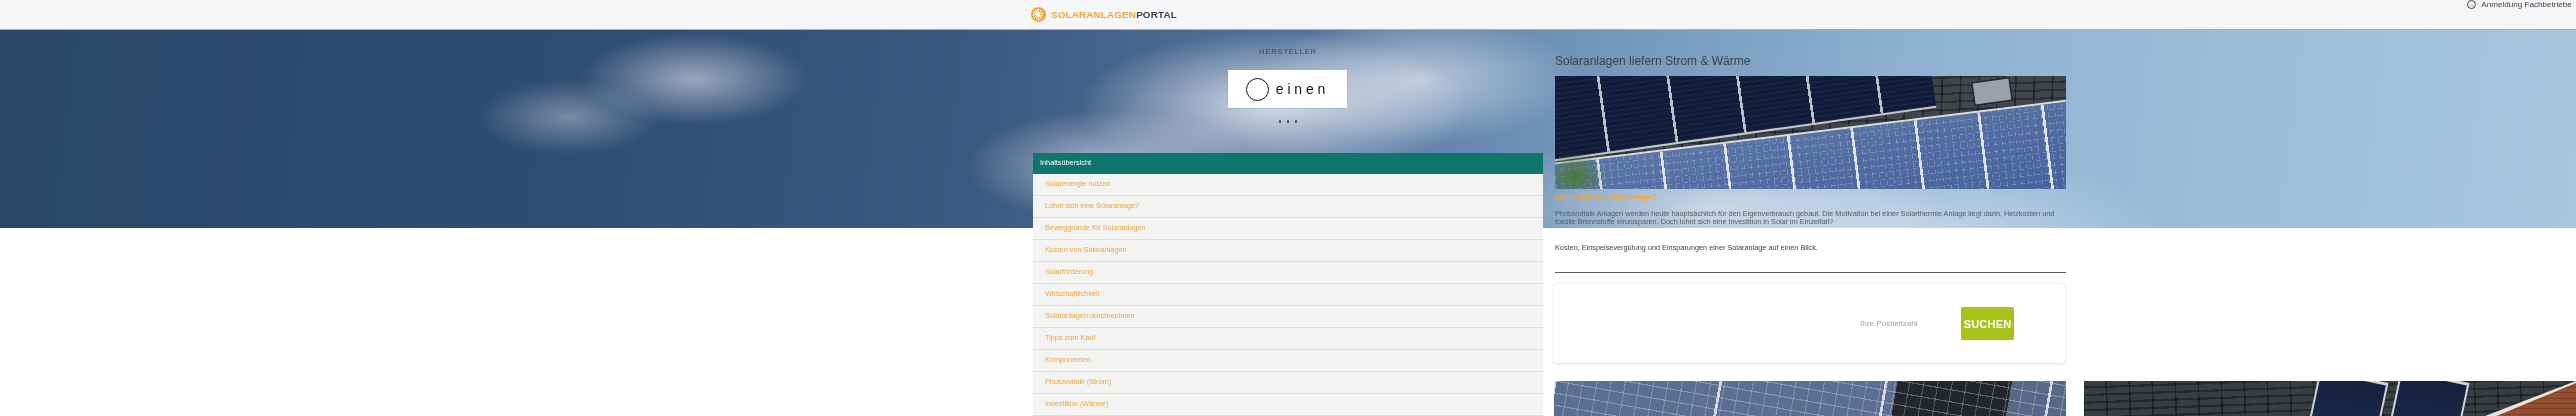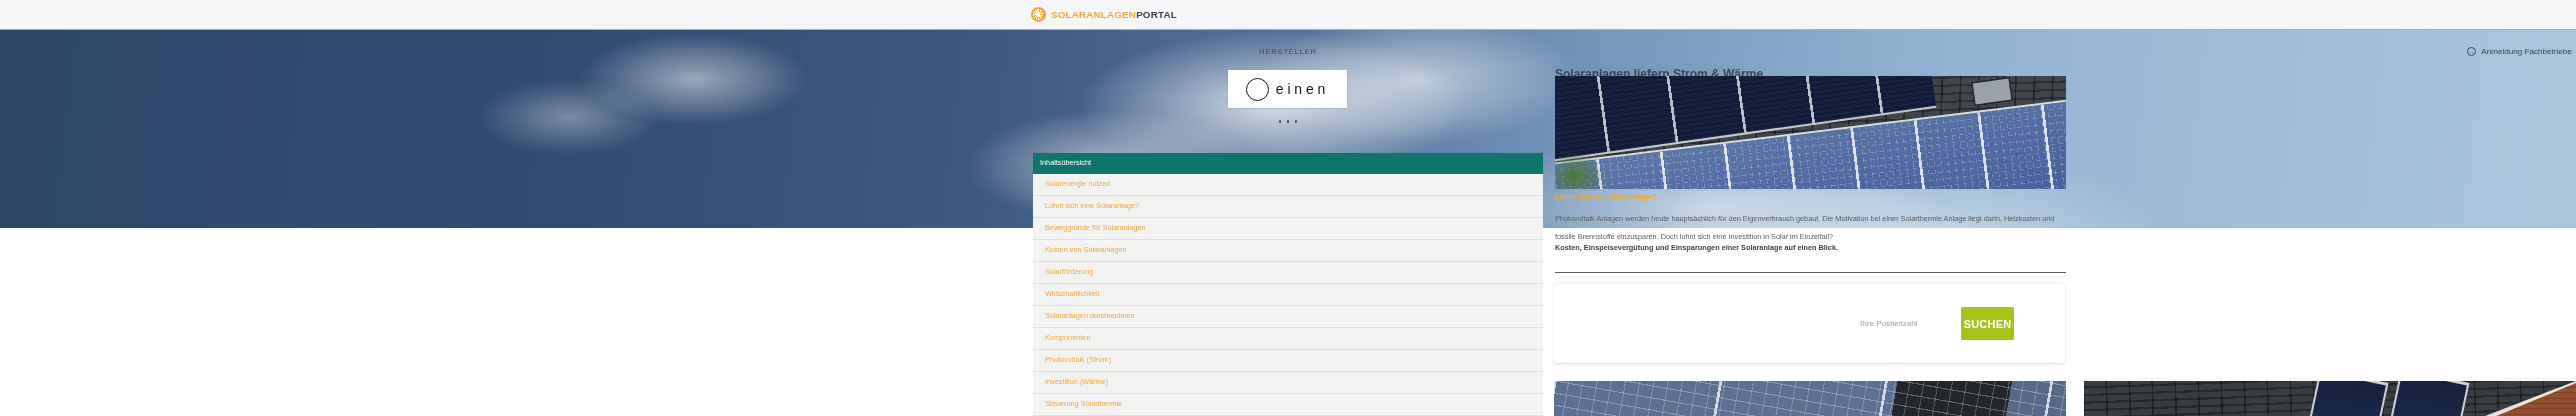--- a/index.html
+++ b/index.html
@@ -12,22 +12,22 @@
             background:#f5f6f7; border-bottom:1.1px solid #e2a63d; z-index:30; }
   .logo { position:absolute; left:1031px; top:0; height:29px; display:flex; align-items:center; gap:5.4px; }
   .sun { width:14.6px; height:14.6px; border-radius:50%; background:#f3a73a; position:relative; overflow:hidden; }
   .sun::after { content:""; position:absolute; left:2.2px; top:2.2px; width:10.3px; height:10.3px; border-radius:50%;
                 background:
                   radial-gradient(circle at 50% 50%, #fff 0 2.2px, rgba(255,255,255,0) 2.2px),
                   repeating-conic-gradient(#fff 0deg 16deg, rgba(255,255,255,0) 16deg 32deg); }
   .logo-text { font-size:9.8px; font-weight:bold; letter-spacing:0.2px; }
   .logo-text .p1 { color:#f3a73a; }
   .logo-text .p2 { color:#3d4248;text-align:right; }
-  .login { position:absolute; right:4.3px; top:0; height:29px; display:flex; align-items:center; gap:4.9px;
-           color:#3d4248; font-size:8.1px; cursor:pointer;margin-top:37px; }
+  .login { position:absolute; right:4.3px; top:0; height:29px; display:flex; align-items:flex-start; gap:4.9px;
+           color:#3d4248; font-size:8.1px; cursor:pointer; }
   .login-ic { width:9.2px; height:9.2px; border:0.8px solid #3d4248; border-radius:50%;
               display:flex; align-items:center; justify-content:center; font-size:6px; line-height:1; color:#3d4248; }
 
   
   .hero { position:absolute; left:0; top:30px; width:2576px; height:198px; overflow:hidden;
           background:
             radial-gradient(271px 103px at 1274px 76px, rgba(255,255,255,.75), rgba(255,255,255,0) 72%),
             radial-gradient(206px 81px at 1111px 136px, rgba(255,255,255,.55), rgba(255,255,255,0) 70%),
             radial-gradient(228px 92px at 1420px 49px,  rgba(255,255,255,.55), rgba(255,255,255,0) 70%),
             radial-gradient(304px 108px at 1708px 179px, rgba(255,255,255,.55), rgba(255,255,255,0) 75%),
@@ -52,22 +52,22 @@
   .dot { width:2.7px; height:2.7px; border-radius:50%; background:#4a4a4a; cursor:pointer; }
 
   
   .toc { position:absolute; left:1033px; top:153px; width:510px; z-index:5; }
   .toc-header { height:20.6px; background:#0f766e; color:#fff; font-size:7.3px;
                 line-height:20.6px; padding-left:7px; }
   .toc-row { height:22px; background:#f3f3f1; border-bottom:0.5px solid #dddddb;
              color:#efa63e; font-size:7.3px; line-height:20px; padding-left:12px; cursor:pointer; }
 
   
-  .article-title { position:absolute; left:1555px; top:67px; width:511px; color:#3e4347;
-                   font-size:12px; font-weight:bold; z-index:5; }
+  .article-title { position:absolute; left:1555px; top:54px; width:511px; color:#3e4347;
+                   font-size:12px; font-weight:normal; z-index:5; }
   .photo1 { position:absolute; left:1555px; top:76px; width:511px; height:113px; overflow:hidden; z-index:5;
             background:
               repeating-linear-gradient(92deg, rgba(14,16,20,.55) 0 1.6px, rgba(0,0,0,0) 1.6px 18.4px),
               repeating-linear-gradient(178deg, #41454b 0 6px, #2b2e33 6px 8.1px); }
   .photo1 .thermal { position:absolute; left:-24.4px; top:-31px; width:401px; height:91px; transform:rotate(-8deg);
             background:
               repeating-linear-gradient(0deg, rgba(255,255,255,.05) 0 1.1px, rgba(0,0,0,0) 1.1px 4.9px),
               repeating-linear-gradient(90deg, #b9bfc6 0 2.7px, #101c3a 2.7px 69px);
             border-bottom:2.7px solid #c3c8ce; }
   .photo1 .skylight { position:absolute; left:417px; top:3.3px; width:40px; height:25px; transform:rotate(-8deg);
@@ -78,23 +78,23 @@
               repeating-linear-gradient(90deg, #dfe3e7 0 2.7px, rgba(0,0,0,0) 2.7px 64px),
               repeating-linear-gradient(90deg, rgba(255,255,255,.22) 0 0.5px, rgba(0,0,0,0) 0.5px 7px),
               repeating-linear-gradient(0deg, rgba(255,255,255,.22) 0 0.5px, rgba(0,0,0,0) 0.5px 7px),
               linear-gradient(175deg, #5c77a8, #46609b); }
   .photo1 .leaf { position:absolute; left:-9.8px; top:76px; width:60px; height:49px;
             background:radial-gradient(closest-side, rgba(74,122,47,.95), rgba(74,122,47,0)); }
 
   .article-link { position:absolute; left:1555px; top:192px; color:#efa63c; font-size:7.3px;
                   font-weight:bold; z-index:5; cursor:pointer; }
   .article-para { position:absolute; left:1555px; top:210px; width:508px; color:#575c61;
-                  font-size:7.3px; line-height:18px; z-index:5; }
+                  font-size:7.3px; line-height:8px; z-index:5; }
   .article-bold { position:absolute; left:1555px; top:243px; width:508px; color:#3e4347;
-                  font-size:7.3px; font-weight:bold; z-index:5; }
+                  font-size:7.3px; font-weight:normal; z-index:5; }
   .article-divider { position:absolute; left:1555px; top:272px; width:511px; height:1.1px;
                      background:#5a5f64; z-index:5; }
 
   
   .card { position:absolute; left:1554px; top:284px; width:511px; height:79px; background:#fff;
           border-radius:3.3px; box-shadow:0 0.5px 2.7px rgba(0,0,0,.15); z-index:5;
           display:flex; align-items:center; justify-content:flex-end; padding-right:51px; }
   .plz-input { width:87px; border:none; outline:none; font-size:8.1px; color:#3e4347;
                font-family:"Liberation Sans", sans-serif; margin-right:14px; background:transparent; }
   .plz-input::placeholder { color:#9aa0a6; }
@@ -156,20 +156,21 @@
   <div class="toc">
     <div class="toc-header">Inhaltsübersicht</div>
     <div>
         <div class="toc-row">Solarenergie nutzen</div>
         <div class="toc-row">Lohnt sich eine Solaranlage?</div>
         <div class="toc-row">Beweggründe für Solaranlagen</div>
         <div class="toc-row">Kosten von Solaranlagen</div>
         <div class="toc-row">Solarförderung</div>
         <div class="toc-row">Wirtschaftlichkeit</div>
         <div class="toc-row">Solaranlagen durchrechnen</div>
+        <div class="toc-row">Tipps zum Kauf</div>
         <div class="toc-row">Komponenten</div>
         <div class="toc-row">Photovoltaik (Strom)</div>
         <div class="toc-row">Investition (Wärme)</div>
         <div class="toc-row">Steuerung Solarthermie</div>
       </div>
   </div>
 
   <h1 class="article-title">Solaranlagen liefern Strom &amp; Wärme</h1>
 
   <div class="photo1">

